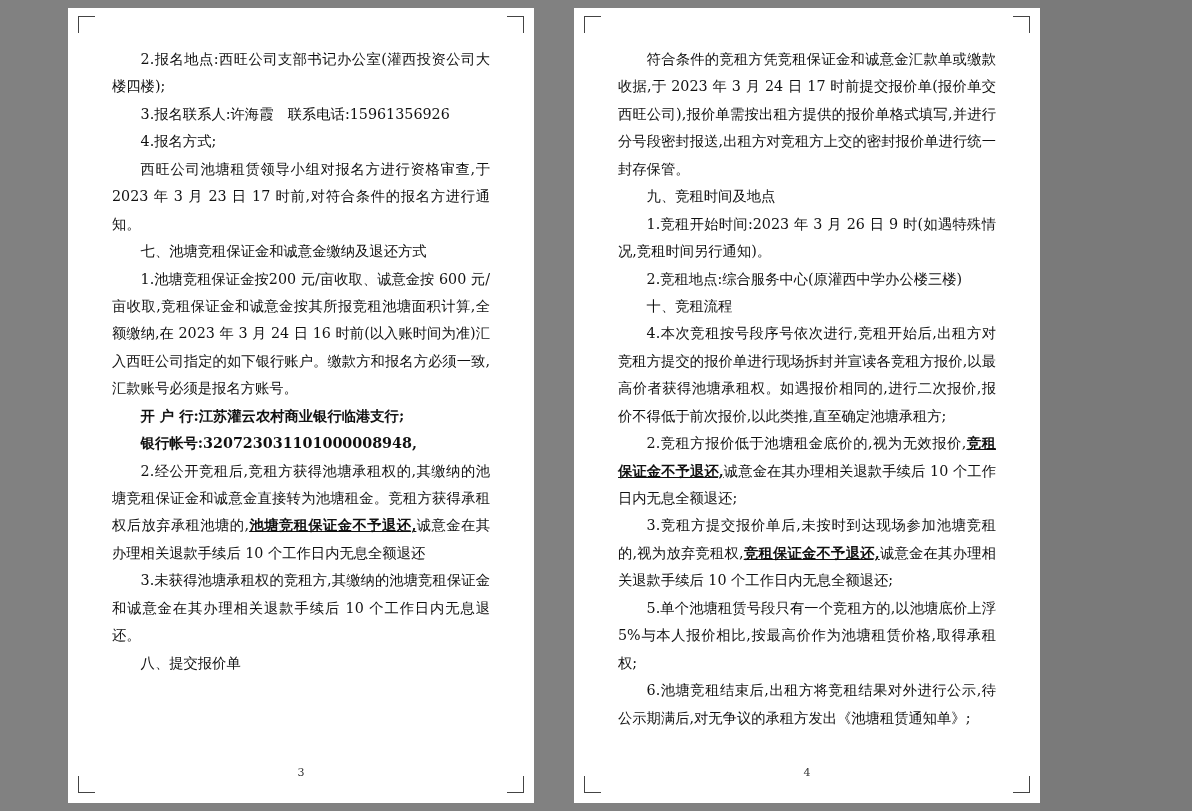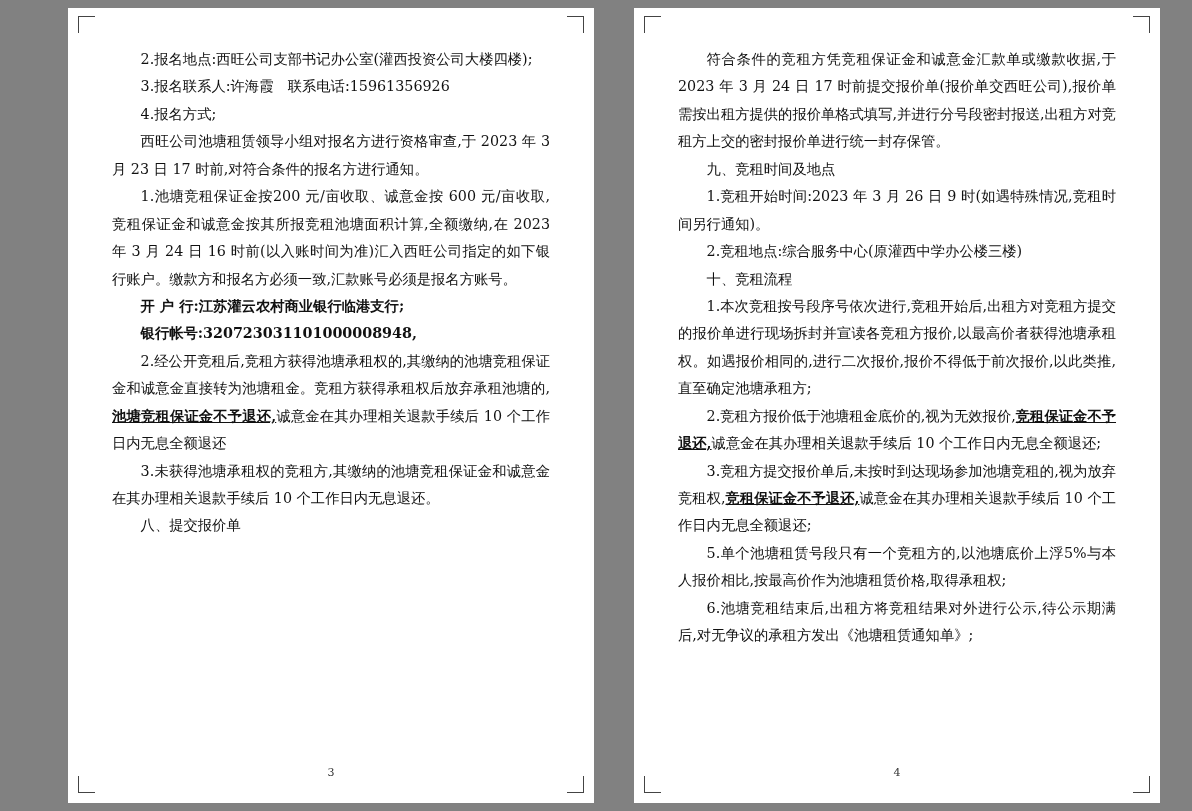--- a/index.html
+++ b/index.html
@@ -8,21 +8,21 @@
     background: #7a7a7a;
   }
   body {
     width: 1192px;
     height: 811px;
     font-family: "DejaVu Sans", sans-serif;
     overflow: hidden;
   }
   .spread {
     display: flex;
-    width: 1192px;
+    width: 1040px;
     height: 811px;
     background: #818181;
     gap: 0;
   }
   .page {
     position: relative;
     background: #ffffff;
     width: 526px;
     height: 795px;
     margin-top: 8px;
@@ -82,20 +82,21 @@
     <div class="crop tl"></div>
     <div class="crop tr"></div>
     <div class="crop bl"></div>
     <div class="crop br"></div>
 
     <div class="body-text">
       <p class="ind2">2.报名地点:西旺公司支部书记办公室(灌西投资公司大楼四楼);</p>
       <p class="ind2">3.报名联系人:许海霞　联系电话:15961356926</p>
       <p class="ind2">4.报名方式;</p>
       <p class="ind2">西旺公司池塘租赁领导小组对报名方进行资格审查,于 2023 年 3 月 23 日 17 时前,对符合条件的报名方进行通知。</p>
+      <p class="heading">七、池塘竞租保证金和诚意金缴纳及退还方式</p>
       <p class="ind2">1.池塘竞租保证金按200 元/亩收取、诚意金按 600 元/亩收取,竞租保证金和诚意金按其所报竞租池塘面积计算,全额缴纳,在 2023 年 3 月 24 日 16 时前(以入账时间为准)汇入西旺公司指定的如下银行账户。缴款方和报名方必须一致,汇款账号必须是报名方账号。</p>
       <p class="ind2"><span class="bold">开 户 行:</span><span class="bold">江苏灌云农村商业银行临港支行;</span></p>
       <p class="ind2 bold">银行帐号:320723031101000008948,</p>
       <p class="ind2"><span>2.经公开竞租后,竞租方获得池塘承租权的,其缴纳的池塘竞租保证金和诚意金直接转为池塘租金。竞租方获得承租权后放弃承租池塘的,</span><span class="uline">池塘竞租保证金不予退还,</span><span>诚意金在其办理相关退款手续后 10 个工作日内无息全额退还</span></p>
       <p class="ind2">3.未获得池塘承租权的竞租方,其缴纳的池塘竞租保证金和诚意金在其办理相关退款手续后 10 个工作日内无息退还。</p>
       <p class="heading">八、提交报价单</p>
     </div>
 
     <div class="pagenum">3</div>
   </div>
@@ -105,21 +106,21 @@
     <div class="crop tr"></div>
     <div class="crop bl"></div>
     <div class="crop br"></div>
 
     <div class="body-text">
       <p class="ind2">符合条件的竞租方凭竞租保证金和诚意金汇款单或缴款收据,于 2023 年 3 月 24 日 17 时前提交报价单(报价单交西旺公司),报价单需按出租方提供的报价单格式填写,并进行分号段密封报送,出租方对竞租方上交的密封报价单进行统一封存保管。</p>
       <p class="heading">九、竞租时间及地点</p>
       <p class="ind2">1.竞租开始时间:2023 年 3 月 26 日 9 时(如遇特殊情况,竞租时间另行通知)。</p>
       <p class="ind2">2.竞租地点:综合服务中心(原灌西中学办公楼三楼)</p>
       <p class="heading">十、竞租流程</p>
-      <p class="ind2">1.本次竞租按号段序号依次进行,竞租开始后,出租方对竞租方提交的报价单进行现场拆封并宣读各竞租方报价,以最高价者获得池塘承租权。如遇报价相同的,进行二次报价,报价不得低于前次报价,以此类推,直至确定池塘承租方;</p>
+      <p class="ind2">4.本次竞租按号段序号依次进行,竞租开始后,出租方对竞租方提交的报价单进行现场拆封并宣读各竞租方报价,以最高价者获得池塘承租权。如遇报价相同的,进行二次报价,报价不得低于前次报价,以此类推,直至确定池塘承租方;</p>
       <p class="ind2"><span>2.竞租方报价低于池塘租金底价的,视为无效报价,</span><span class="uline">竞租保证金不予退还,</span><span>诚意金在其办理相关退款手续后 10 个工作日内无息全额退还;</span></p>
       <p class="ind2"><span>3.竞租方提交报价单后,未按时到达现场参加池塘竞租的,视为放弃竞租权,</span><span class="uline">竞租保证金不予退还,</span><span>诚意金在其办理相关退款手续后 10 个工作日内无息全额退还;</span></p>
       <p class="ind2">5.单个池塘租赁号段只有一个竞租方的,以池塘底价上浮5%与本人报价相比,按最高价作为池塘租赁价格,取得承租权;</p>
       <p class="ind2">6.池塘竞租结束后,出租方将竞租结果对外进行公示,待公示期满后,对无争议的承租方发出《池塘租赁通知单》;</p>
     </div>
 
     <div class="pagenum">4</div>
   </div>
 
 </div>

